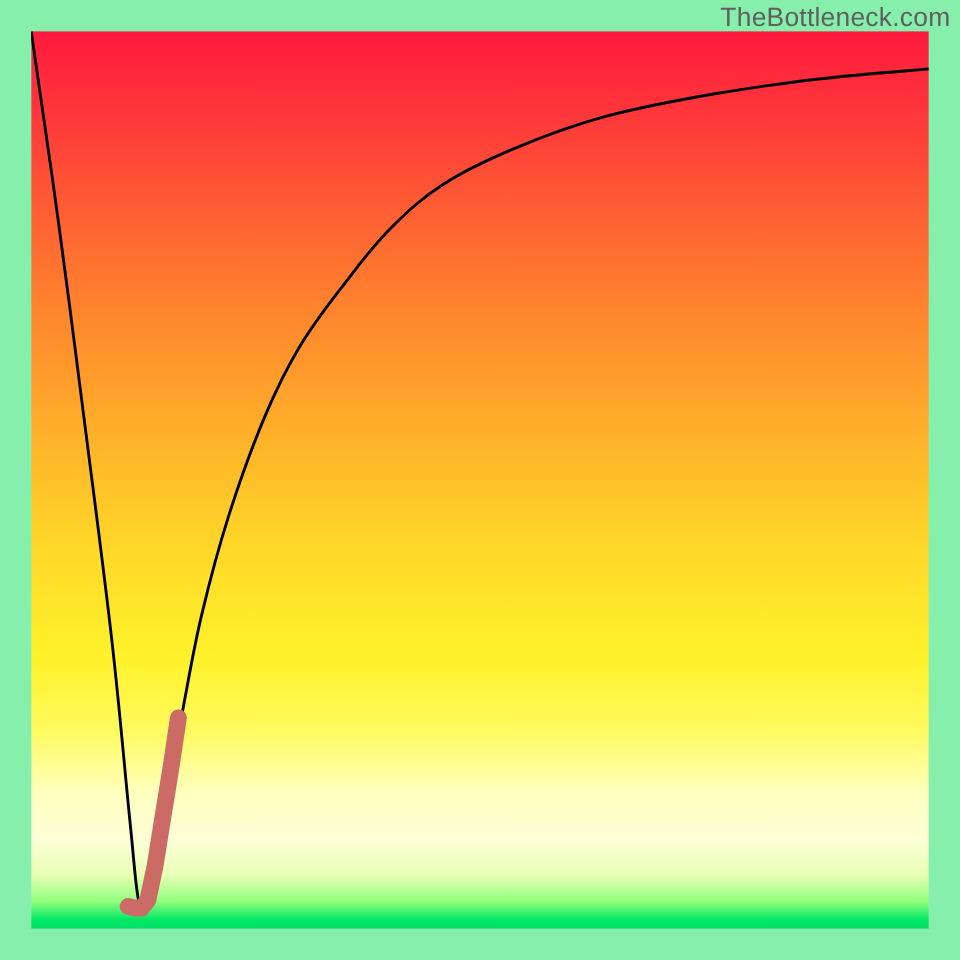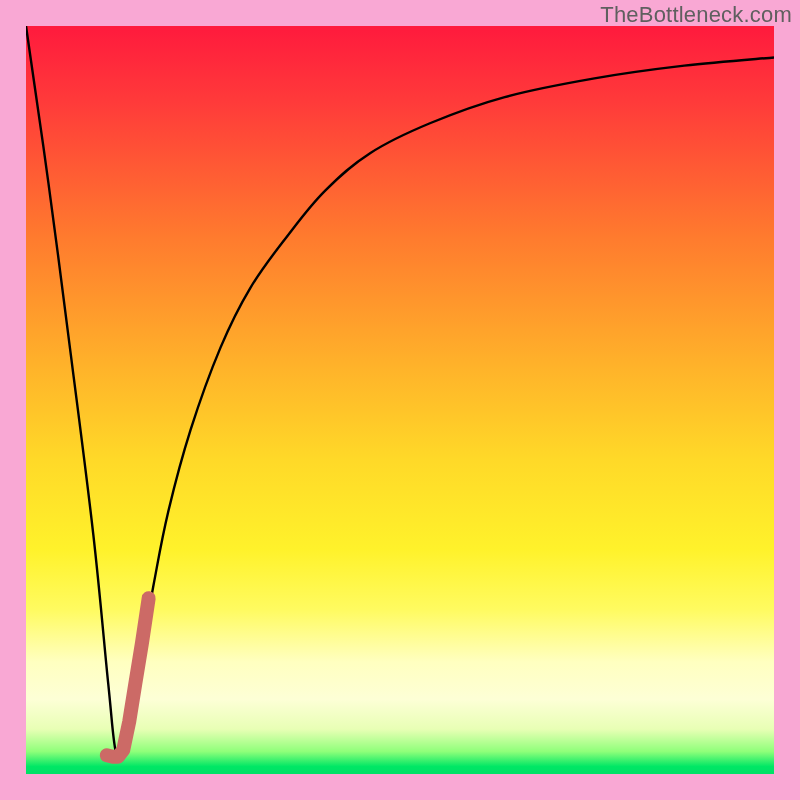--- a/index.html
+++ b/index.html
@@ -8,21 +8,21 @@
     width: 800px;
     height: 800px;
     overflow: hidden;
     background: #000;
     font-family: Arial, Helvetica, sans-serif;
   }
   .frame {
     position: relative;
     width: 800px;
     height: 800px;
-    background: #f9a8d4;
+    background: #86efac;
   }
   .plot-area {
     position: absolute;
     left: 26px;
     top: 26px;
     width: 748px;
     height: 748px;
     overflow: hidden;
   }
   .gradient-bg {

